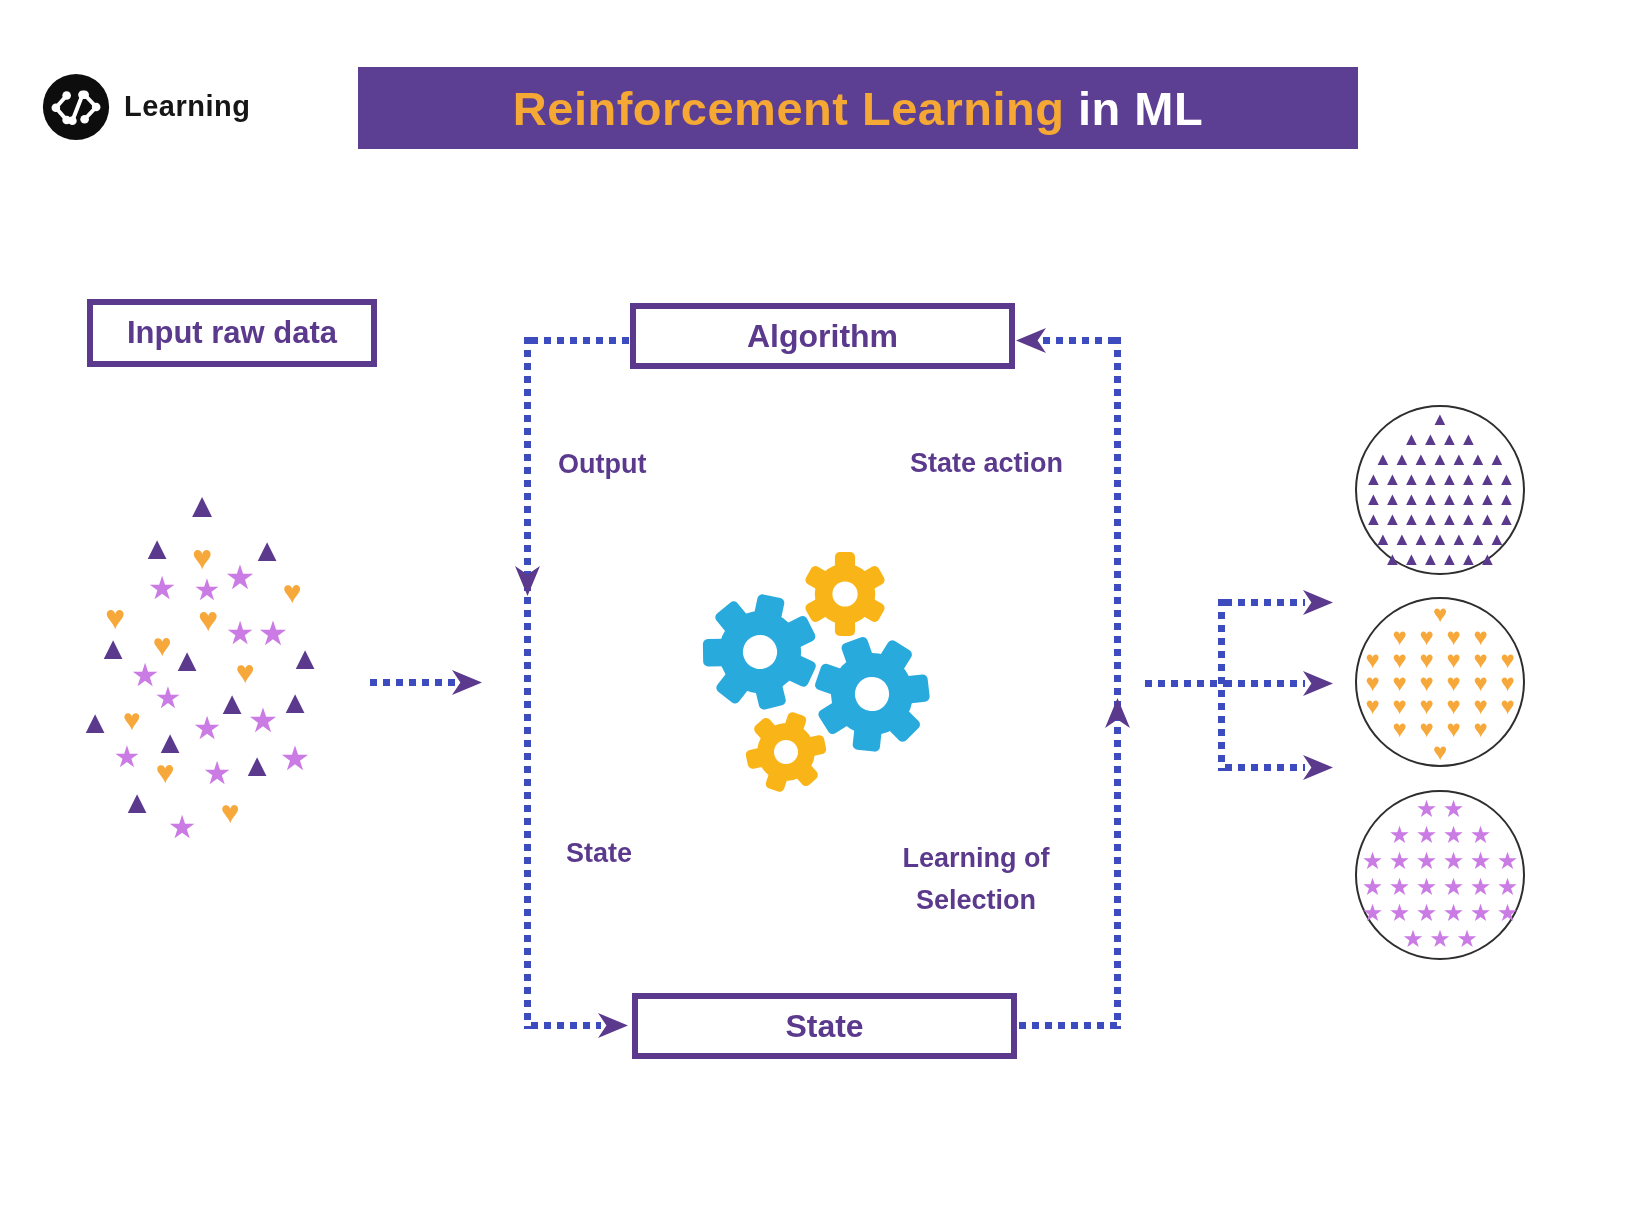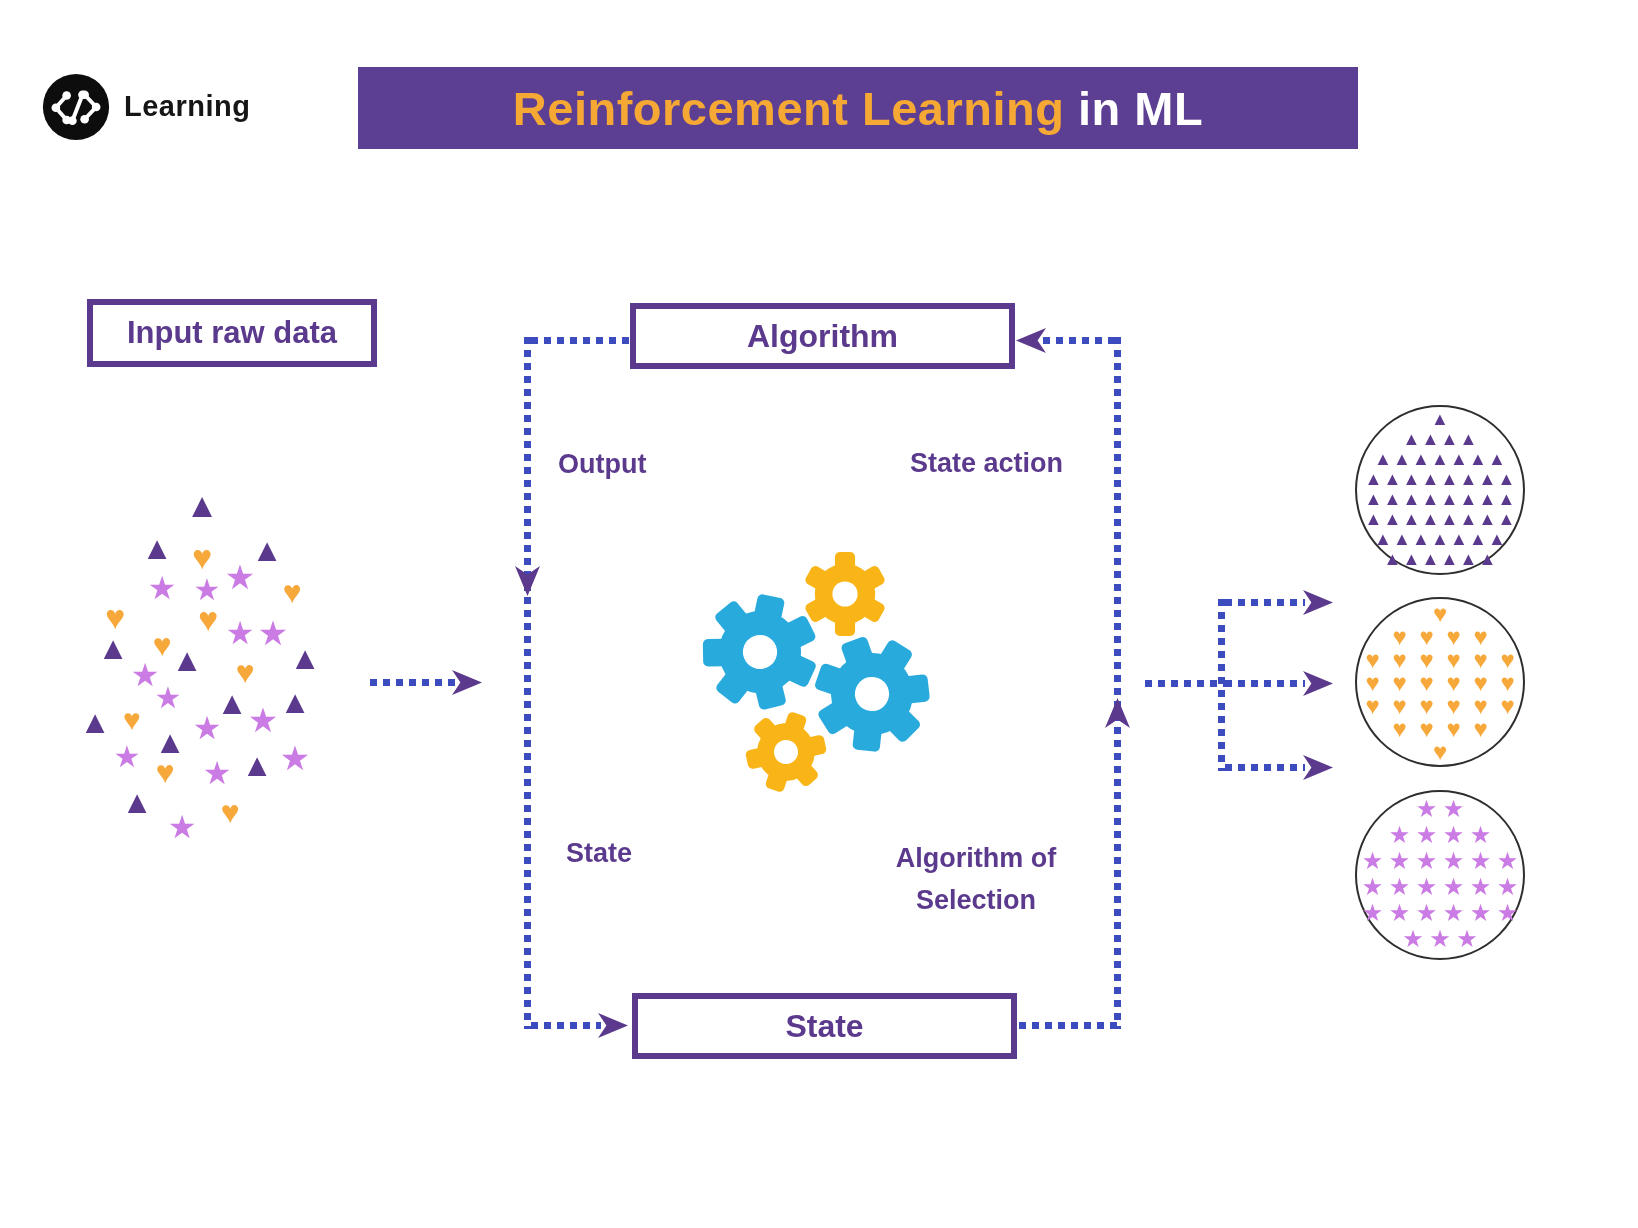--- a/index.html
+++ b/index.html
@@ -83,21 +83,21 @@
     <span>Algorithm</span>
   </div>
   <div class="lbox" id="agent-box">
     <span>State</span>
   </div>
 
   <div class="flabel" id="lbl-reward">Output</div>
   <div class="flabel" id="lbl-best-action">State action</div>
   <div class="flabel" id="lbl-state">State</div>
   <div class="flabel" id="lbl-selection">
-    <div>Algorithm of</div>
+    <div>Learning of</div>
     <div>Selection</div>
   </div>
 
   <div class="hline" style="left:370px;top:679px;width:86px;"></div>
   <div class="arr r" style="left:452px;top:670px;"></div>
 
   <div class="hline" style="left:531px;top:337px;width:99px;"></div>
   <div class="vline" style="left:524px;top:337px;height:692px;"></div>
   <div class="arr d" style="left:515px;top:566px;"></div>
   <div class="hline" style="left:531px;top:1022px;width:70px;"></div>

